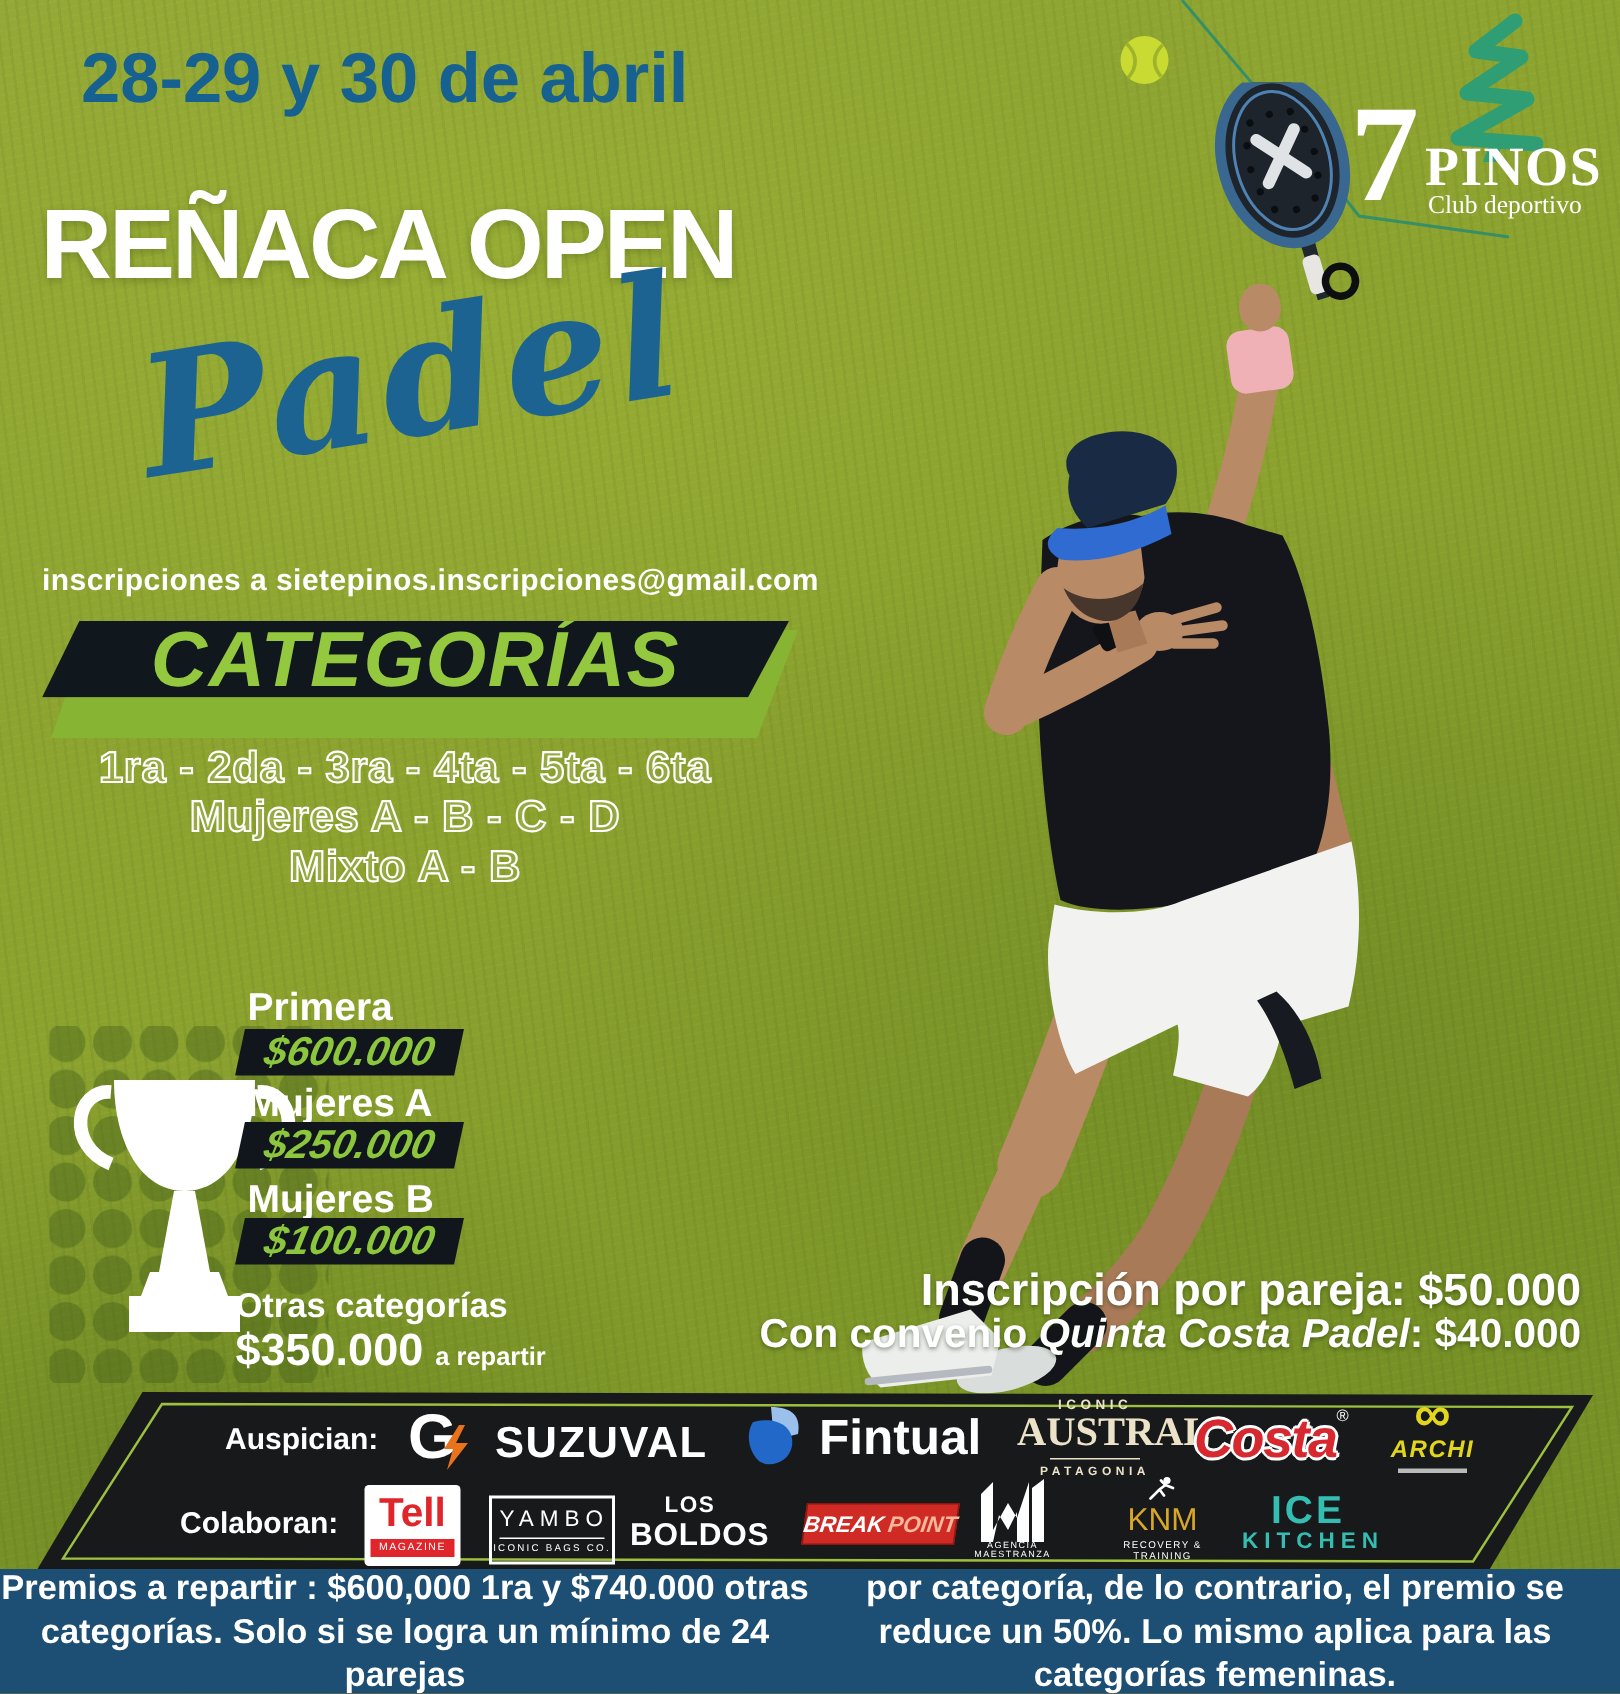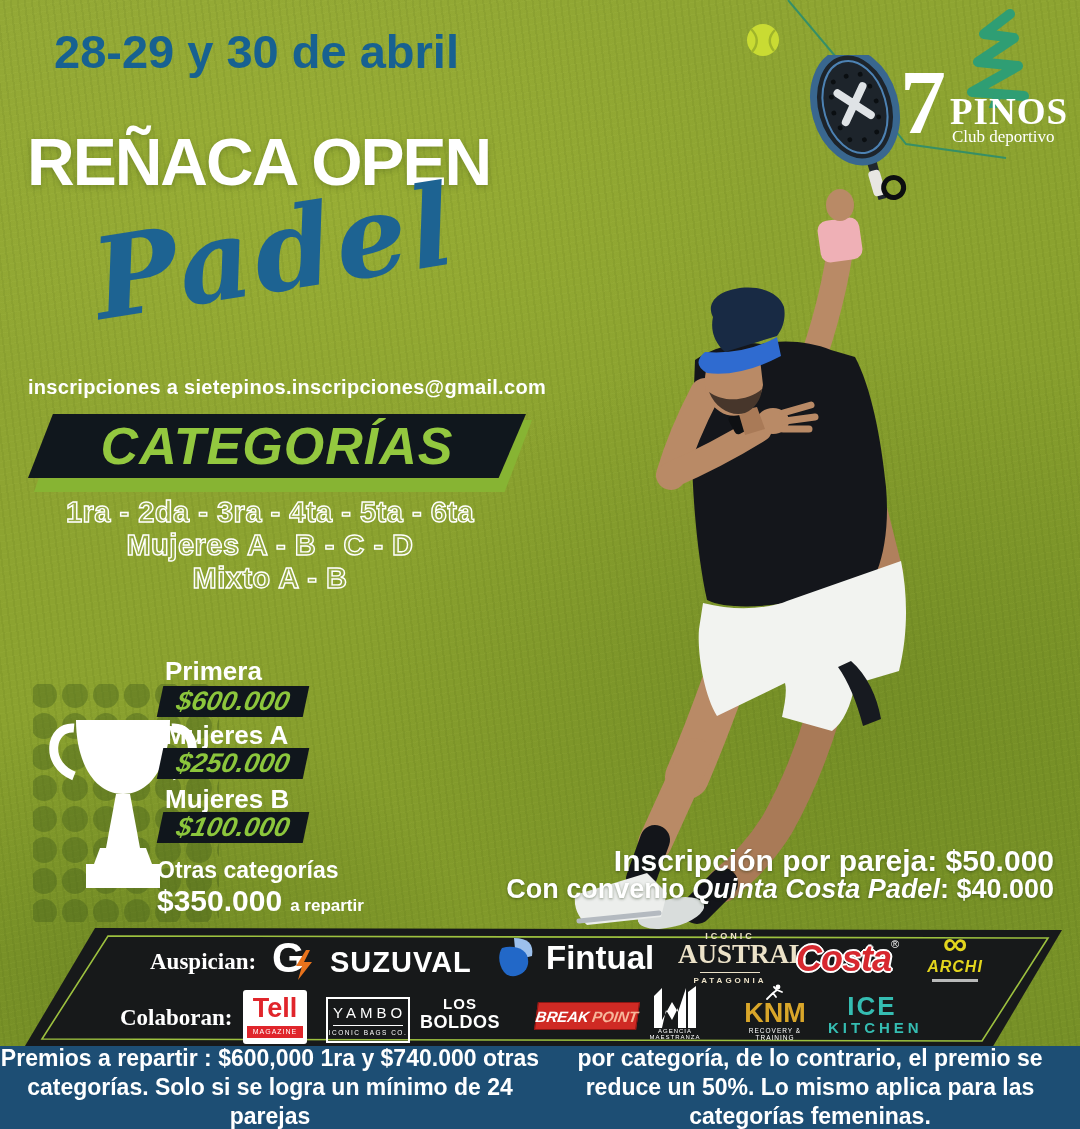--- a/index.html
+++ b/index.html
@@ -16,42 +16,42 @@
   .abs{position:absolute;}
   .date{left:54px;top:24px;font-size:47px;font-weight:800;color:#176191;letter-spacing:0;z-index:5;}
   .title{left:27px;top:124px;font-size:66px;font-weight:900;color:#ffffff;letter-spacing:-2px;z-index:5;
     text-shadow:0 2px 6px rgba(30,50,10,.25);}
   .script{left:92px;top:186px;font-size:112px;color:#1d6392;z-index:5;
     font-family:"DejaVu Serif","Liberation Serif",serif;font-style:italic;font-weight:700;
     transform:rotate(-9deg);letter-spacing:4px;}
   .email{left:28px;top:376px;font-size:20px;font-weight:700;color:#ffffff;z-index:5;letter-spacing:.3px;}
   .banner-green{left:34px;top:420px;width:498px;height:72px;background:#87b433;z-index:4;
     clip-path:polygon(5% 0,100% 0,94.5% 100%,0 100%);}
-  .banner-black{left:28px;top:414px;width:498px;height:64px;background:#10171d;z-index:5;
+  .banner-black{left:28px;top:414px;width:498px;height:51px;background:#10171d;z-index:5;
     clip-path:polygon(5% 0,100% 0,94.5% 100%,0 100%);display:flex;align-items:center;justify-content:center;}
   .banner-black span{font-size:52px;font-weight:900;font-style:italic;color:#93c83f;letter-spacing:1px;}
   .cats{left:8px;top:496px;width:524px;z-index:5;text-align:center;font-weight:800;
     color:rgba(255,255,255,.10);-webkit-text-stroke:1.4px #ffffff;letter-spacing:.5px;}
   .cats div{font-size:29px;line-height:33px;}
   .plabel{left:165px;font-size:26px;font-weight:700;color:#fff;z-index:5;}
   .chip{left:160px;width:146px;height:31px;background:#10161c;z-index:5;transform:skewX(-12deg);
     display:flex;align-items:center;justify-content:center;}
   .chip span{transform:skewX(0deg);font-size:27px;font-weight:800;font-style:italic;color:#8cc63c;}
   .otras1{left:157px;top:857px;font-size:23px;font-weight:700;color:#fff;z-index:5;}
   .otras2{left:157px;top:884px;font-size:30px;font-weight:700;color:#fff;z-index:5;}
   .otras2 .rep{font-size:17px;font-weight:700;margin-left:8px;}
   .insc1{right:26px;top:844px;font-size:30px;font-weight:600;color:#fff;z-index:5;text-shadow:0 1px 3px rgba(20,40,5,.45);}
   .insc2{right:26px;top:874px;font-size:27px;font-weight:600;color:#fff;z-index:5;text-shadow:0 1px 3px rgba(20,40,5,.45);}
   .insc2 b{font-style:italic;font-weight:800;}
   .logo7{left:898px;top:12px;width:175px;height:140px;z-index:5;color:#fff;
     font-family:"Liberation Serif","DejaVu Serif",serif;}
   .logo7 .seven{position:absolute;left:2px;top:44px;font-size:92px;font-weight:700;line-height:92px;}
   .logo7 .pinos{position:absolute;left:52px;top:78px;font-size:37px;font-weight:700;letter-spacing:1px;}
   .logo7 .clubdep{position:absolute;left:54px;top:115px;font-size:17px;}
-  .band-label{font-size:23px;font-weight:800;color:#fff;z-index:7;font-family:Liberation Serif, serif;}
+  .band-label{font-size:20px;font-weight:800;color:#fff;z-index:7;}
   .w{color:#fff}
   .footer{left:0;top:1046px;width:1080px;height:83px;background:#1d4e74;z-index:8;
     display:flex;flex-direction:row;align-items:center;justify-content:center;}
   .footer div{color:#fff;font-size:23px;font-weight:700;line-height:29px;text-align:center;width:1060px;}
   svg{display:block;}
   .z6{z-index:6}.z7{z-index:7}
 </style>
 </head>
 <body>
 
@@ -231,39 +231,39 @@
   <div class="abs z7" style="left:243px;top:990px;width:64px;height:54px;background:#fff;border-radius:3px;text-align:center">
     <div style="font-size:27px;font-weight:900;color:#e0252b;line-height:36px">Tell</div>
     <div style="background:#e0252b;color:#fff;font-size:7px;letter-spacing:1px;line-height:12px;margin:0 4px">MAGAZINE</div>
   </div>
   <div class="abs z7" style="left:326px;top:997px;width:80px;height:42px;border:2px solid #fff;text-align:center;color:#fff">
     <div style="font-size:15px;letter-spacing:4px;line-height:24px;border-bottom:1px solid #fff;margin:2px 5px 0">YAMBO</div>
     <div style="font-size:6.5px;letter-spacing:1.5px;line-height:13px">ICONIC BAGS CO.</div>
   </div>
   <div class="abs z7 w" style="left:420px;top:995px;width:80px;text-align:center">
     <div style="font-size:15px;font-weight:800;letter-spacing:1px">LOS</div>
-    <div style="font-size:18px;font-weight:800;letter-spacing:.5px">BOLDOS</div>
+    <div style="font-size:21px;font-weight:800;letter-spacing:.5px">BOLDOS</div>
   </div>
   <div class="abs z7" style="left:536px;top:1002px;width:100px;height:26px;background:#cf2a24;transform:skewX(-8deg);display:flex;align-items:center;justify-content:center;gap:3px;border:1px solid #8c1613">
     <span style="font-size:15px;font-weight:900;font-style:italic;color:#fff">BREAK</span>
     <span style="font-size:15px;font-weight:900;font-style:italic;color:#f7b79b">POINT</span>
   </div>
   <div class="abs z7" style="left:646px;top:986px;width:58px;text-align:center">
     <svg width="46" height="42" viewBox="0 0 46 42" style="margin:0 auto">
       <polygon points="2,42 2,10 10,2 10,34 20,16 26,26 34,2 34,42 26,42 26,22 20,34 14,24 10,42" fill="#fff"></polygon>
       <polygon points="36,42 36,6 44,0 44,42" fill="#fff"></polygon>
     </svg>
     <div style="font-size:6px;letter-spacing:1px;color:#fff">AGENCIA MAESTRANZA</div>
   </div>
   <div class="abs z7" style="left:740px;top:984px;width:70px;text-align:center">
     <svg width="22" height="16" viewBox="0 0 22 16" style="margin:0 auto">
       <circle cx="14" cy="3" r="2.4" fill="#fff"></circle>
       <path d="M 3,15 L 9,9 L 13,6 L 18,8 M 9,9 L 12,13 M 13,6 L 10,3" stroke="#fff" stroke-width="1.8" fill="none" stroke-linecap="round"></path>
     </svg>
-    <div style="font-size:27px;font-weight:700;color:#d9a62a;line-height:27px">KNM</div>
+    <div style="font-size:21px;font-weight:400;color:#d9a62a;line-height:27px">KNM</div>
     <div style="font-size:6.5px;letter-spacing:1px;color:#fff">RECOVERY &amp; TRAINING</div>
   </div>
   <div class="abs z7" style="left:828px;top:993px;width:88px;text-align:center;color:#35bdb2">
     <div style="font-size:26px;font-weight:900;letter-spacing:2px;line-height:26px">ICE</div>
     <div style="font-size:15px;font-weight:700;letter-spacing:4px">KITCHEN</div>
   </div>
 
   <div class="abs footer">
     <div>Premios a repartir : $600,000 1ra y $740.000 otras categorías. Solo si se logra un mínimo de 24 parejas</div>
     <div>por categoría, de lo contrario, el premio se reduce un 50%. Lo mismo aplica para las categorías femeninas.</div>

